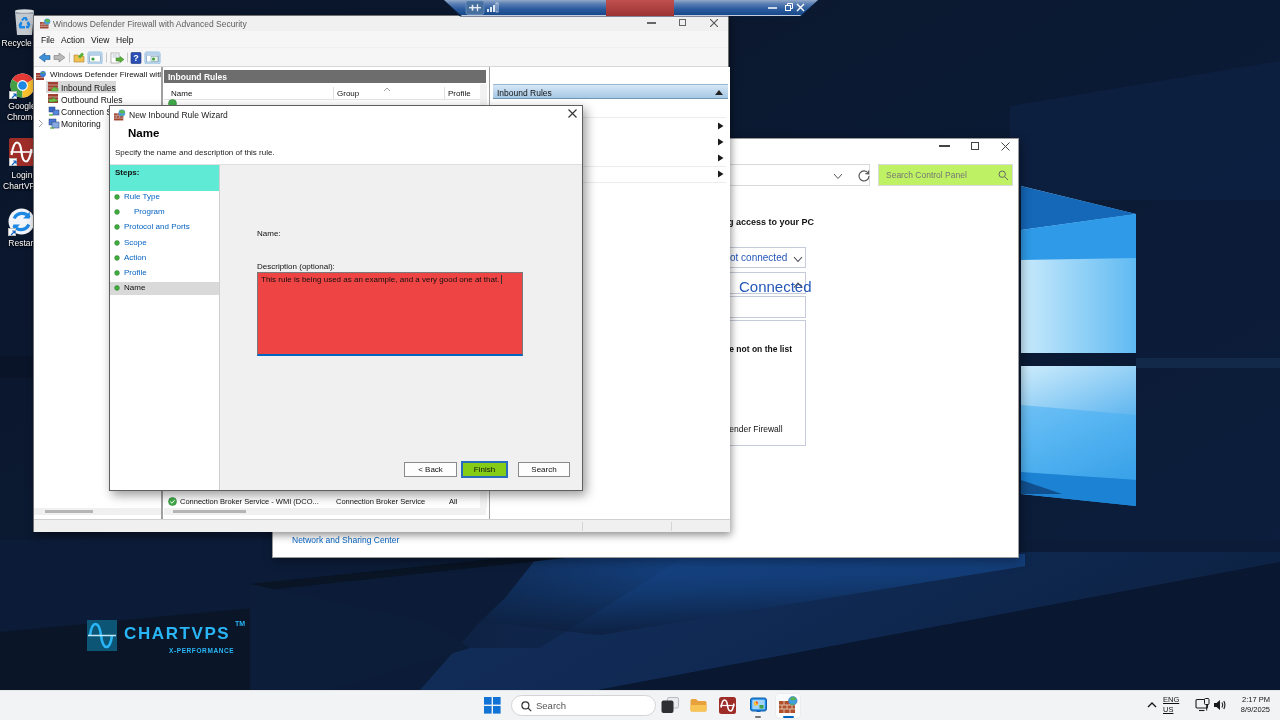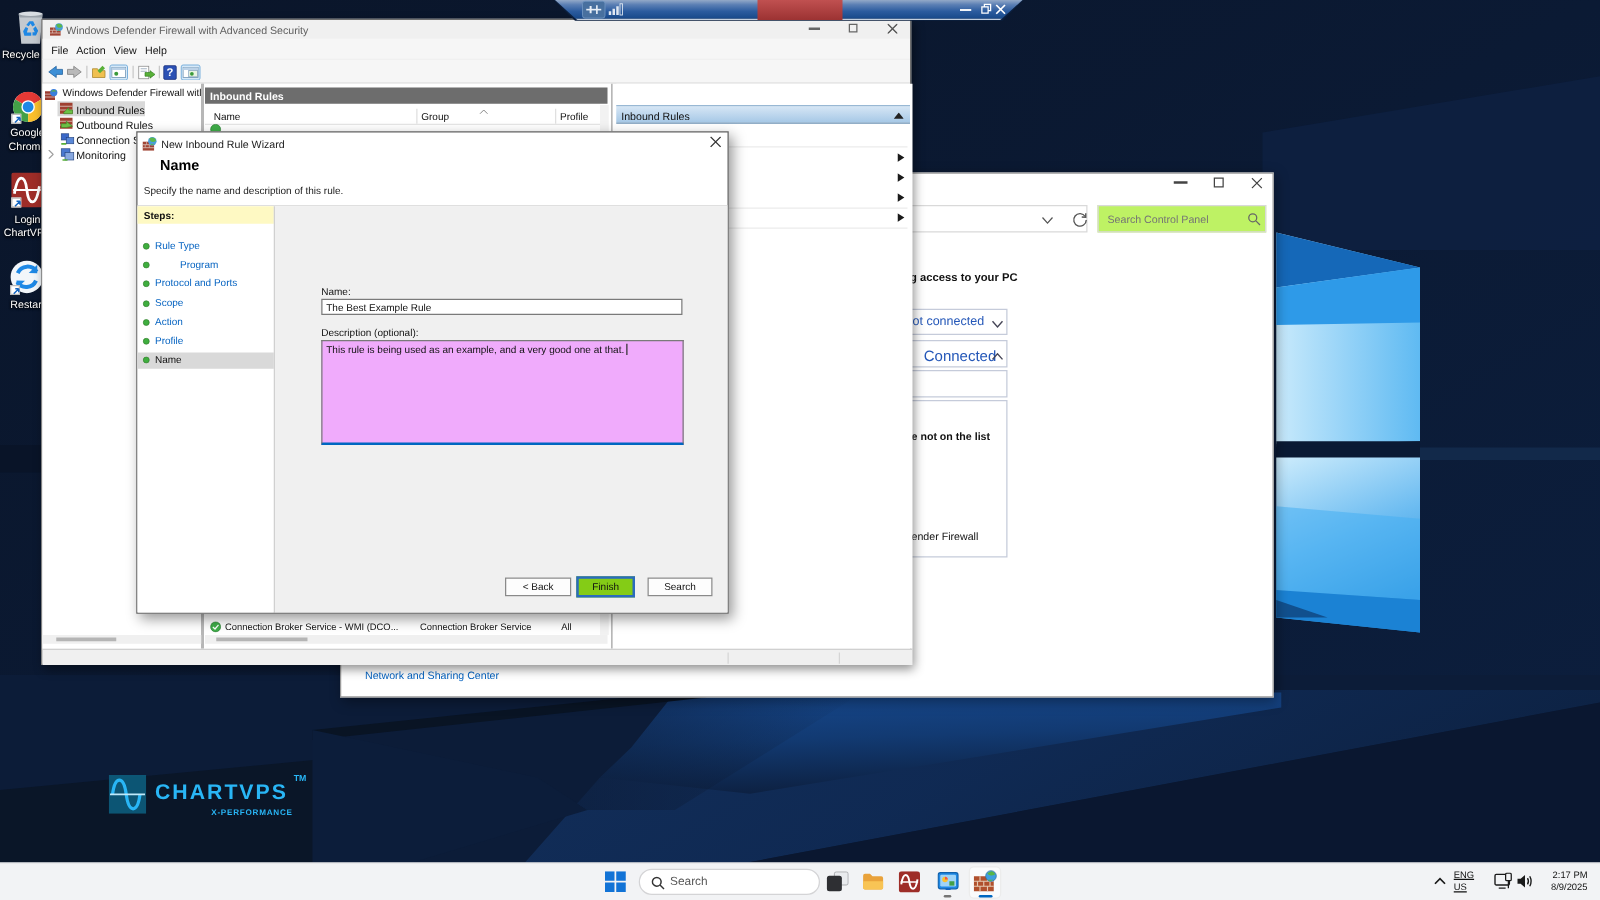--- a/index.html
+++ b/index.html
@@ -171,21 +171,21 @@
   </div>
 
   <span class="abs" style="left:455px; top:78px; font-size:9px; font-weight:bold; color:#111;">g access to your PC</span>
   <div class="abs" style="left:440px; top:108px; width:93px; height:21px; border:1px solid #c5cbda; background:#fff;">
     <span class="abs" style="left:16px; top:4px; font-size:10px; color:#2457b8;">ot connected</span>
     <svg class="abs" style="left:79px; top:8px;" width="10" height="7" viewBox="0 0 10 7">
         <path d="M1 1 L5 5.5 L9 1" fill="none" stroke="#445" stroke-width="1.1"></path>
       </svg>
   </div>
   <div class="abs" style="left:440px; top:133px; width:93px; height:22px; border:1px solid #c5cbda; background:#fff;">
-    <span class="abs" style="left:25px; top:5px; font-size:12px; color:#2457b8;text-align:center;">Connected</span>
+    <span class="abs" style="left:25px; top:5px; font-size:15px; color:#2457b8;text-align:center;">Connected</span>
     <svg class="abs" style="left:79px; top:9px;" width="10" height="7" viewBox="0 0 10 7">
         <path d="M1 5.5 L5 1 L9 5.5" fill="none" stroke="#445" stroke-width="1.1"></path>
       </svg>
   </div>
   <div class="abs" style="left:440px; top:157px; width:93px; height:22px; border:1px solid #c5cbda; background:#fff;"></div>
   <div class="abs" style="left:440px; top:181px; width:93px; height:126px; border:1px solid #c5cbda; background:#fff;">
     <span class="abs" style="left:2px; top:23px; font-size:8.5px; font-weight:bold; color:#111; white-space:nowrap;">t are not on the list</span>
     <span class="abs" style="left:2px; top:103px; font-size:8.5px; color:#111; white-space:nowrap;">Defender Firewall</span>
   </div>
   <span class="abs" style="left:19px; top:396px; font-size:8.5px; color:#0563c1;">Network and Sharing Center</span>
@@ -376,37 +376,37 @@
   <span class="abs" style="left:19px; top:4px; font-size:8.5px; color:#1a1a1a;">New Inbound Rule Wizard</span>
   <svg class="abs" style="left:458px; top:3px;" width="9" height="9" viewBox="0 0 9 9">
       <path d="M0.5 0.5L8.5 8.5M8.5 0.5L0.5 8.5" stroke="#333" stroke-width="1.1"></path>
     </svg>
 
   <div class="abs" style="left:18px; top:21px; font-size:11.5px; font-weight:bold; color:#000;">Name</div>
   <div class="abs" style="left:5px; top:42px; font-size:8px; color:#222;">Specify the name and description of this rule.</div>
   <div class="abs" style="left:0; top:58px; width:472px; height:1px; background:#dfdfdf;"></div>
 
   <div class="abs" style="left:0; top:59px; width:109px; height:325px; background:#fff;">
-    <div class="abs" style="left:0; top:0; width:109px; height:14px; background:#fef9c3;">
+    <div class="abs" style="left:0; top:0; width:109px; height:26px; background:#5eead4;">
         <span class="abs" style="left:5px; top:3px; font-size:8px; font-weight:bold; color:#111;">Steps:</span>
       </div>
     <div class="abs" style="left:0px; top:117px; width:109px; height:13px; background:#d9d9d9;"></div>
   </div>
   <div class="abs" style="left:109px; top:59px; width:1px; height:325px; background:#d0d0d0;"></div>
 
   <div class="abs" style="left:110px; top:59px; width:362px; height:325px; background:#f0f0f0;"></div>
 
   <svg class="abs" style="left:4px; top:88px;" width="6" height="6" viewBox="0 0 6 6">
       <circle cx="3" cy="3" r="2.4" fill="#3fae3f" stroke="#2e7a28" stroke-width=".5"></circle>
     </svg>
   <span class="abs" style="left:14px; top:86px; font-size:8px; color:#0563c1;">Rule Type</span>
   <svg class="abs" style="left:4px; top:103px;" width="6" height="6" viewBox="0 0 6 6">
       <circle cx="3" cy="3" r="2.4" fill="#3fae3f" stroke="#2e7a28" stroke-width=".5"></circle>
     </svg>
-  <span class="abs" style="left:14px; top:101px; font-size:8px; color:#0563c1;padding-left:20px;">Program</span>
+  <span class="abs" style="left:4px; top:101px; font-size:8px; color:#0563c1;padding-left:20px;">Program</span>
   <svg class="abs" style="left:4px; top:118px;" width="6" height="6" viewBox="0 0 6 6">
       <circle cx="3" cy="3" r="2.4" fill="#3fae3f" stroke="#2e7a28" stroke-width=".5"></circle>
     </svg>
   <span class="abs" style="left:14px; top:116px; font-size:8px; color:#0563c1;">Protocol and Ports</span>
   <svg class="abs" style="left:4px; top:134px;" width="6" height="6" viewBox="0 0 6 6">
       <circle cx="3" cy="3" r="2.4" fill="#3fae3f" stroke="#2e7a28" stroke-width=".5"></circle>
     </svg>
   <span class="abs" style="left:14px; top:132px; font-size:8px; color:#0563c1;">Scope</span>
   <svg class="abs" style="left:4px; top:149px;" width="6" height="6" viewBox="0 0 6 6">
       <circle cx="3" cy="3" r="2.4" fill="#3fae3f" stroke="#2e7a28" stroke-width=".5"></circle>
@@ -415,25 +415,22 @@
   <svg class="abs" style="left:4px; top:164px;" width="6" height="6" viewBox="0 0 6 6">
       <circle cx="3" cy="3" r="2.4" fill="#3fae3f" stroke="#2e7a28" stroke-width=".5"></circle>
     </svg>
   <span class="abs" style="left:14px; top:162px; font-size:8px; color:#0563c1;">Profile</span>
   <svg class="abs" style="left:4px; top:179px;" width="6" height="6" viewBox="0 0 6 6">
       <circle cx="3" cy="3" r="2.4" fill="#3fae3f" stroke="#2e7a28" stroke-width=".5"></circle>
     </svg>
   <span class="abs" style="left:14px; top:177px; font-size:8px; color:#111;">Name</span>
 
   <span class="abs" style="left:147px; top:123px; font-size:8px; color:#111;">Name:</span>
-  <div class="abs" style="left:147px; top:133px; width:289px; height:13px; background:#fff; border:1px solid #7a7a7a;">
-      <span class="abs" style="left:3px; top:2px; font-size:8px; color:#111;">The Best Example Rule</span>
-    </div>
   <span class="abs" style="left:147px; top:156px; font-size:8px; color:#111;">Description (optional):</span>
-  <div class="abs" style="left:147px; top:166px; width:290px; height:84px; background:#f0abfc; border:1px solid #7a7a7a; border-bottom:2px solid #0067c0;">
+  <div class="abs" style="left:147px; top:166px; width:266px; height:84px; background:#ef4444; border:1px solid #7a7a7a; border-bottom:2px solid #0067c0;">
       <span class="abs" style="left:3px; top:2px; font-size:8px; color:#111;">This rule is being used as an example, and a very good one at that.</span>
       <div class="abs" style="left:243px; top:2px; width:1px; height:9px; background:#333;"></div>
     </div>
 
   <div class="abs" style="left:294px; top:356px; width:53px; height:15px; background:#fdfdfd; border:1px solid #8a8a8a; font-size:8px; color:#111; text-align:center; line-height:13px;">&lt; Back</div>
   <div class="abs" style="left:351px; top:355px; width:47px; height:17px; background:#84cc16; border:2px solid #2a6bbd; font-size:8px; color:#111; text-align:center; line-height:13px;">Finish</div>
   <div class="abs" style="left:408px; top:356px; width:52px; height:15px; background:#fdfdfd; border:1px solid #8a8a8a; font-size:8px; color:#111; text-align:center; line-height:13px;">Search</div>
 </div>
 
 <svg id="rdp" class="abs" style="left:0; top:0;" width="1280" height="20" viewBox="0 0 1280 20">

